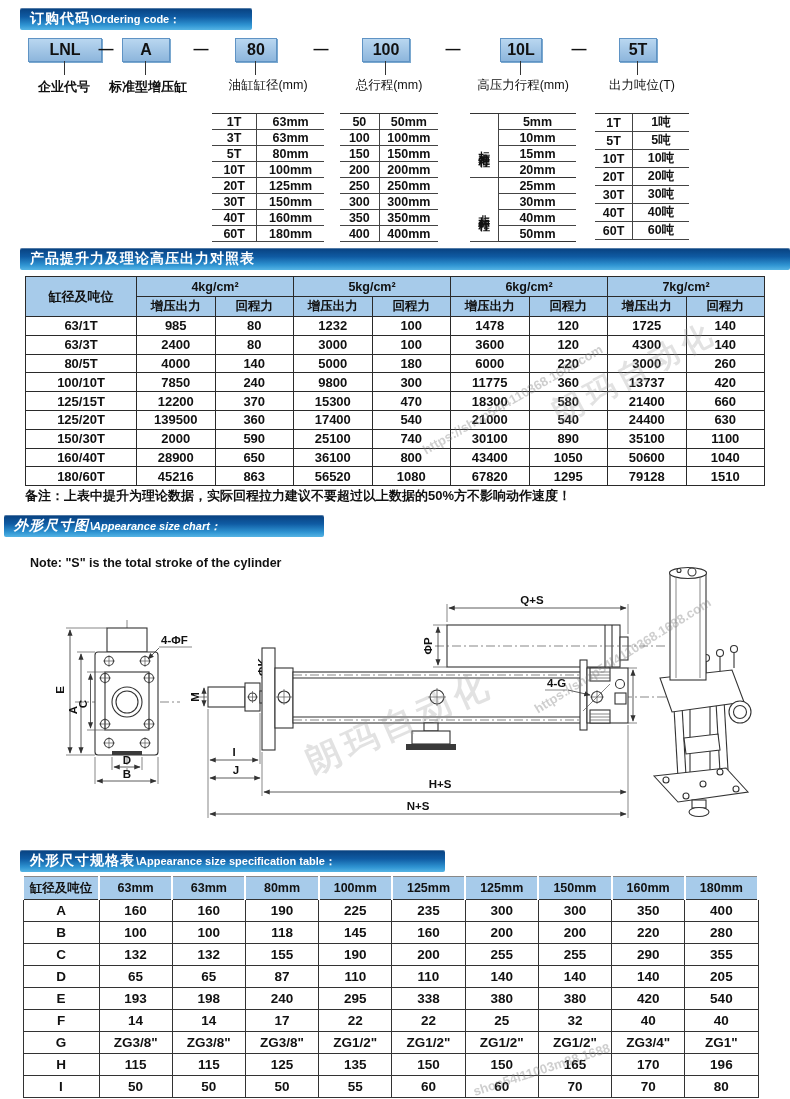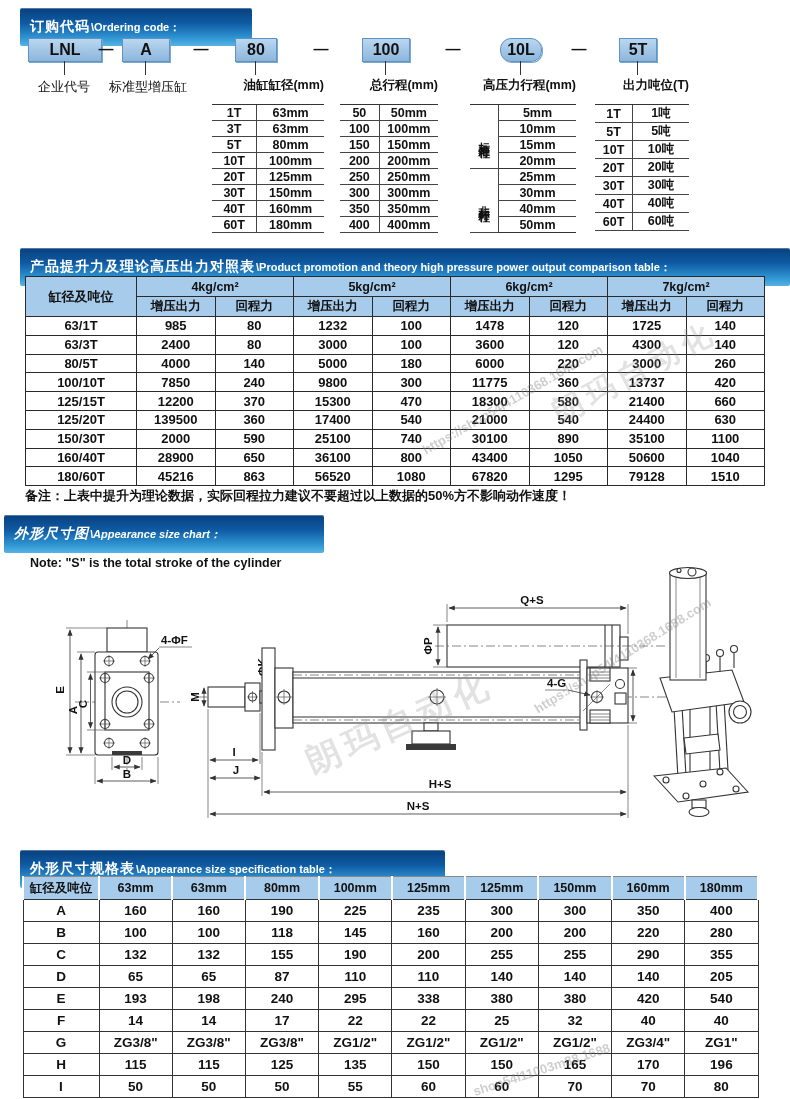--- a/index.html
+++ b/index.html
@@ -1,34 +1,34 @@
 <!DOCTYPE html>
 <html><head>
 <meta charset="utf-8">
 <style>
   html,body{margin:0;padding:0;}
   body{width:790px;height:1099px;position:relative;overflow:hidden;background:#fff;
        font-family:"Liberation Sans","DejaVu Sans",sans-serif;color:#111;}
   
-  .bar{position:absolute;height:22px;display:flex;align-items:center;padding:8px 10px;
+  .bar{position:absolute;height:22px;display:flex;align-items:center;padding:0 10px;
        background:linear-gradient(180deg,#08407e 0%,#0f5ba3 40%,#2f94d2 78%,#55b4e4 100%);
        border-radius:2px;color:#fff;box-shadow:inset 0 1px 0 rgba(255,255,255,.3);white-space:nowrap;}
   .bar .zh{font-size:14px;font-weight:bold;letter-spacing:1px;}
   .bar .en{font-size:11px;font-weight:bold;margin-left:1px;}
   
   .codebox{position:absolute;top:38px;height:22px;line-height:22px;text-align:center;
        font-size:16px;font-weight:bold;background:linear-gradient(#b9d7f0,#8db6dc);
        border:1px solid #5f93c4;box-shadow:1px 1px 0 #7aa8cf;}
   .dash{position:absolute;top:40px;width:16px;text-align:center;font-weight:bold;font-size:15px;}
   .tick{position:absolute;top:61px;width:1px;height:14px;background:#333;}
-  .plabel{position:absolute;top:78px;font-size:13px;font-weight:normal;text-align:center;white-space:nowrap;}
+  .plabel{position:absolute;top:78px;font-size:13px;font-weight:bold;text-align:center;white-space:nowrap;}
   
   .mini-wrap{position:absolute;top:77px;}
-  .mini-wrap .hdr{font-size:12.5px;font-weight:bold;text-align:right;white-space:nowrap;
-       border-bottom:1.6px solid #333;padding-bottom:10px;}
+  .mini-wrap .hdr{font-size:12.5px;font-weight:normal;text-align:center;white-space:nowrap;
+       border-bottom:1.6px solid #333;padding-bottom:19px;}
   table.mini{border-collapse:collapse;width:100%;}
   .mini td{border-bottom:1.3px solid #444;text-align:center;font-size:12.5px;font-weight:bold;
        height:15px;padding:0 1px;white-space:nowrap;}
   .mini td:first-child{border-right:1.3px solid #444;width:40%;}
   .mini td.v{border-right:none;width:auto;}
   .mini td.vlabel{border-right:1.3px solid #444;width:24px;writing-mode:vertical-rl;
        text-orientation:upright;font-size:11.5px;letter-spacing:2px;padding:2px 0;line-height:1.1;}
   .mini tr.gend td{border-bottom:1.6px solid #333;}
   
   table.otable{position:absolute;left:25px;top:276px;width:740px;border-collapse:collapse;
@@ -69,21 +69,21 @@
 
 <div class="bar" style="left:20px;top:8px;width:212px;">
   <span class="zh">订购代码</span>
     <span class="en">\Ordering code：</span>
 </div>
 
 <div class="codebox" style="left:28px;width:72px;">LNL</div>
 <div class="codebox" style="left:122px;width:46px;">A</div>
 <div class="codebox" style="left:235px;width:40px;">80</div>
 <div class="codebox" style="left:362px;width:46px;">100</div>
-<div class="codebox" style="left:500px;width:40px;border-radius:11px;">10L</div>
+<div class="codebox" style="left:500px;width:40px;">10L</div>
 <div class="codebox" style="left:619px;width:36px;">5T</div>
 
 <div class="dash" style="left:98px;">—</div>
 <div class="dash" style="left:193px;">—</div>
 <div class="dash" style="left:313px;">—</div>
 <div class="dash" style="left:445px;">—</div>
 <div class="dash" style="left:571px;">—</div>
 
 <div class="tick" style="left:64px;"></div>
 <div class="tick" style="left:145px;"></div>
@@ -237,21 +237,20 @@
         <tr>
           <td>60T</td>
           <td>60吨</td>
         </tr>
       </tbody>
     </table>
 </div>
 
 <div class="bar" style="left:20px;top:248px;width:750px;align-items:center;">
   <span class="zh">产品提升力及理论高压出力对照表</span>
-    <span class="en">\Product promotion and theory high pressure power output comparison table：</span>
 </div>
 
 <table class="otable">
   <colgroup>
     <col style="width:111px;">
       <col>
       <col>
       <col>
       <col>
       <col>

